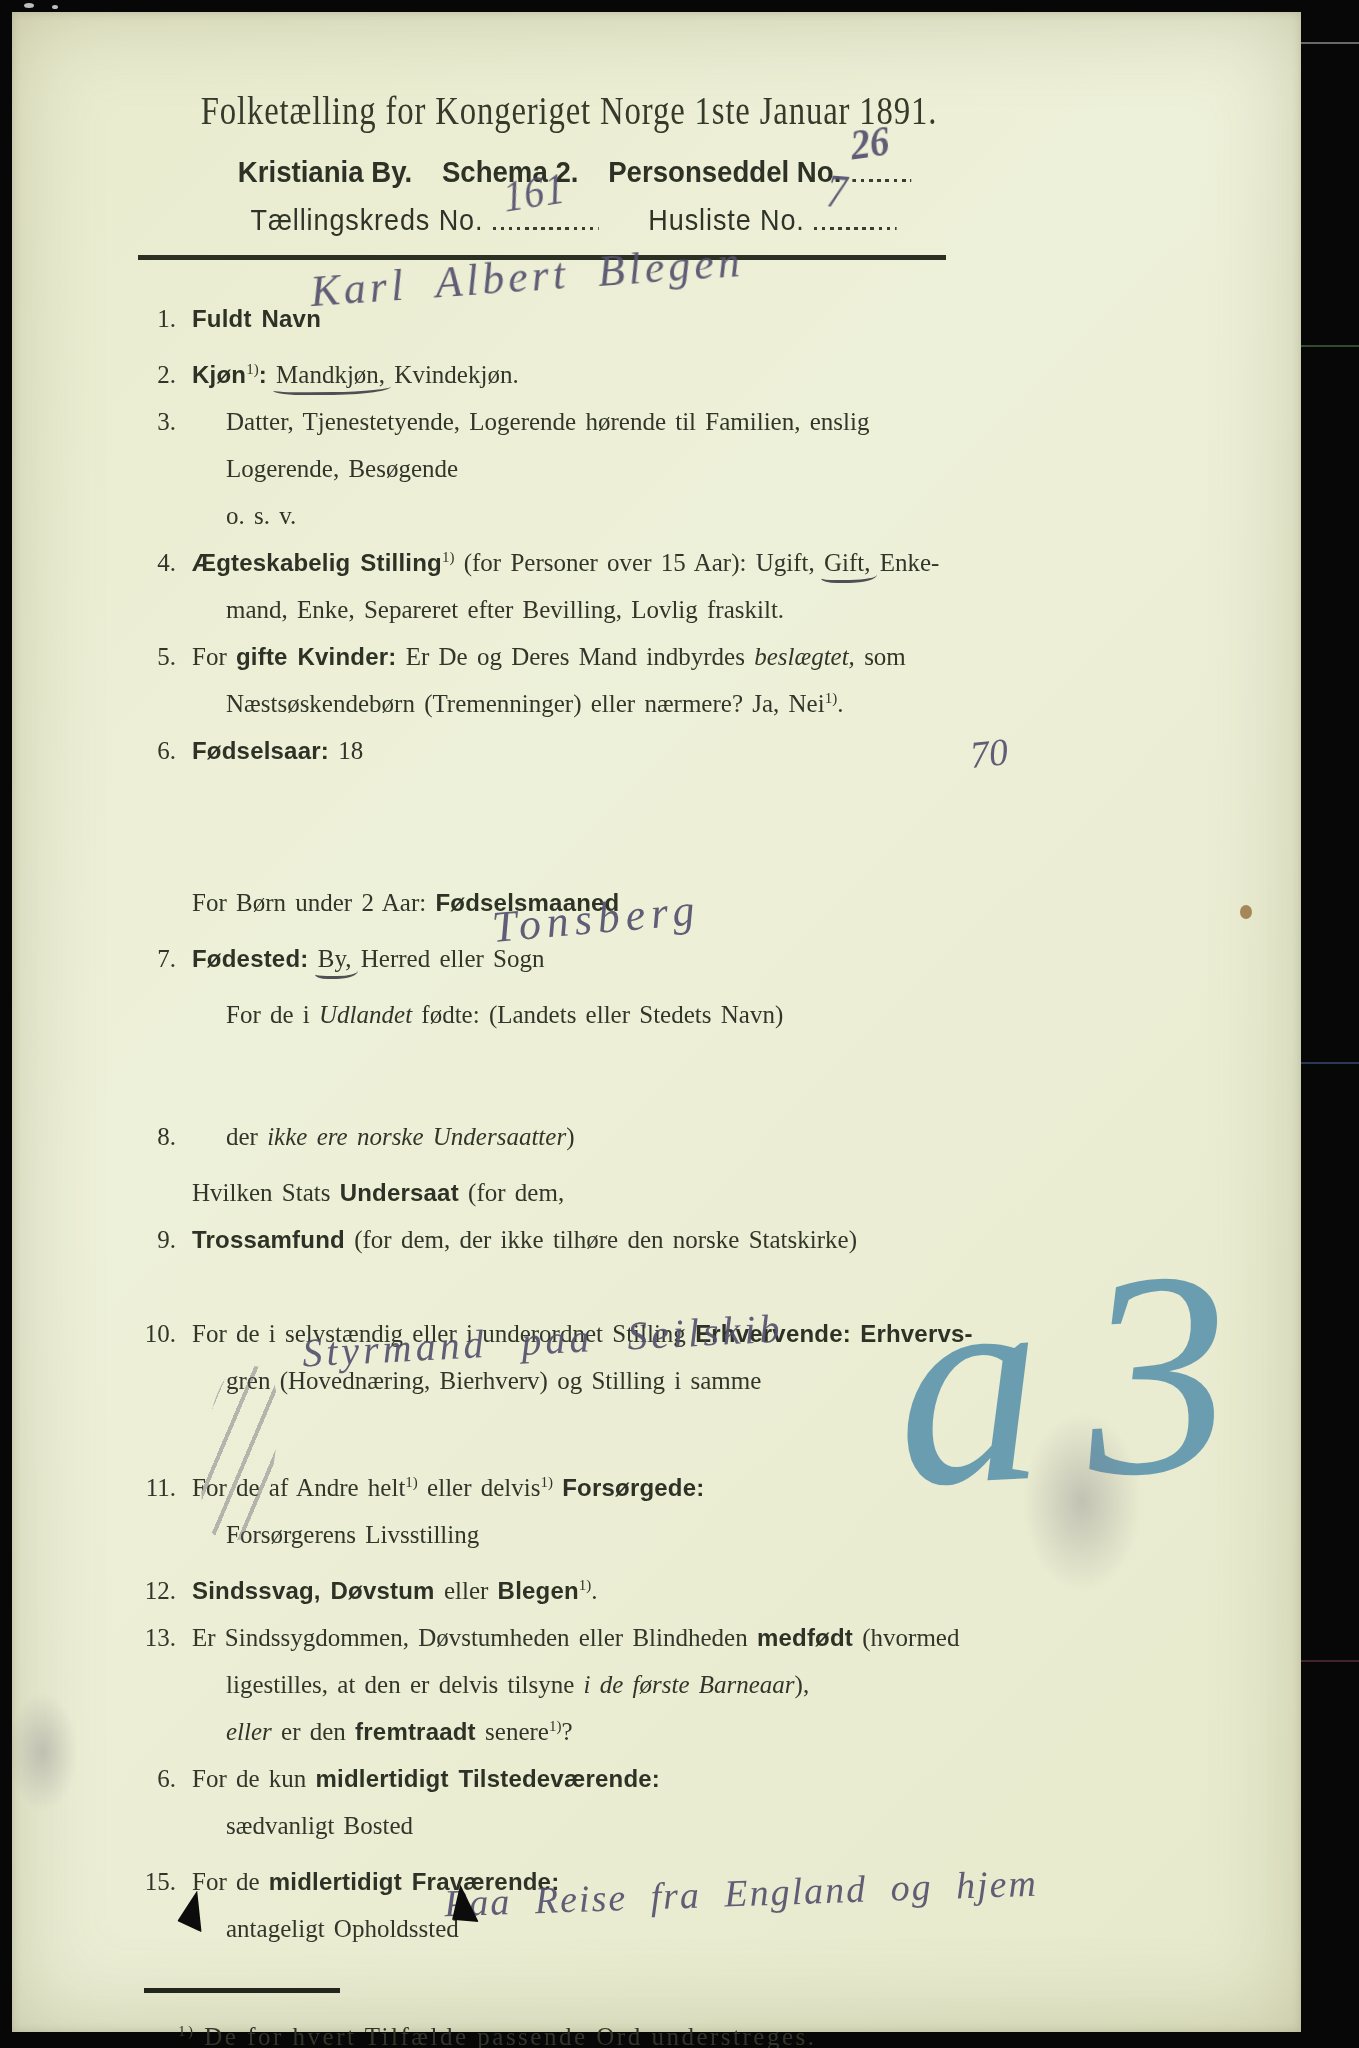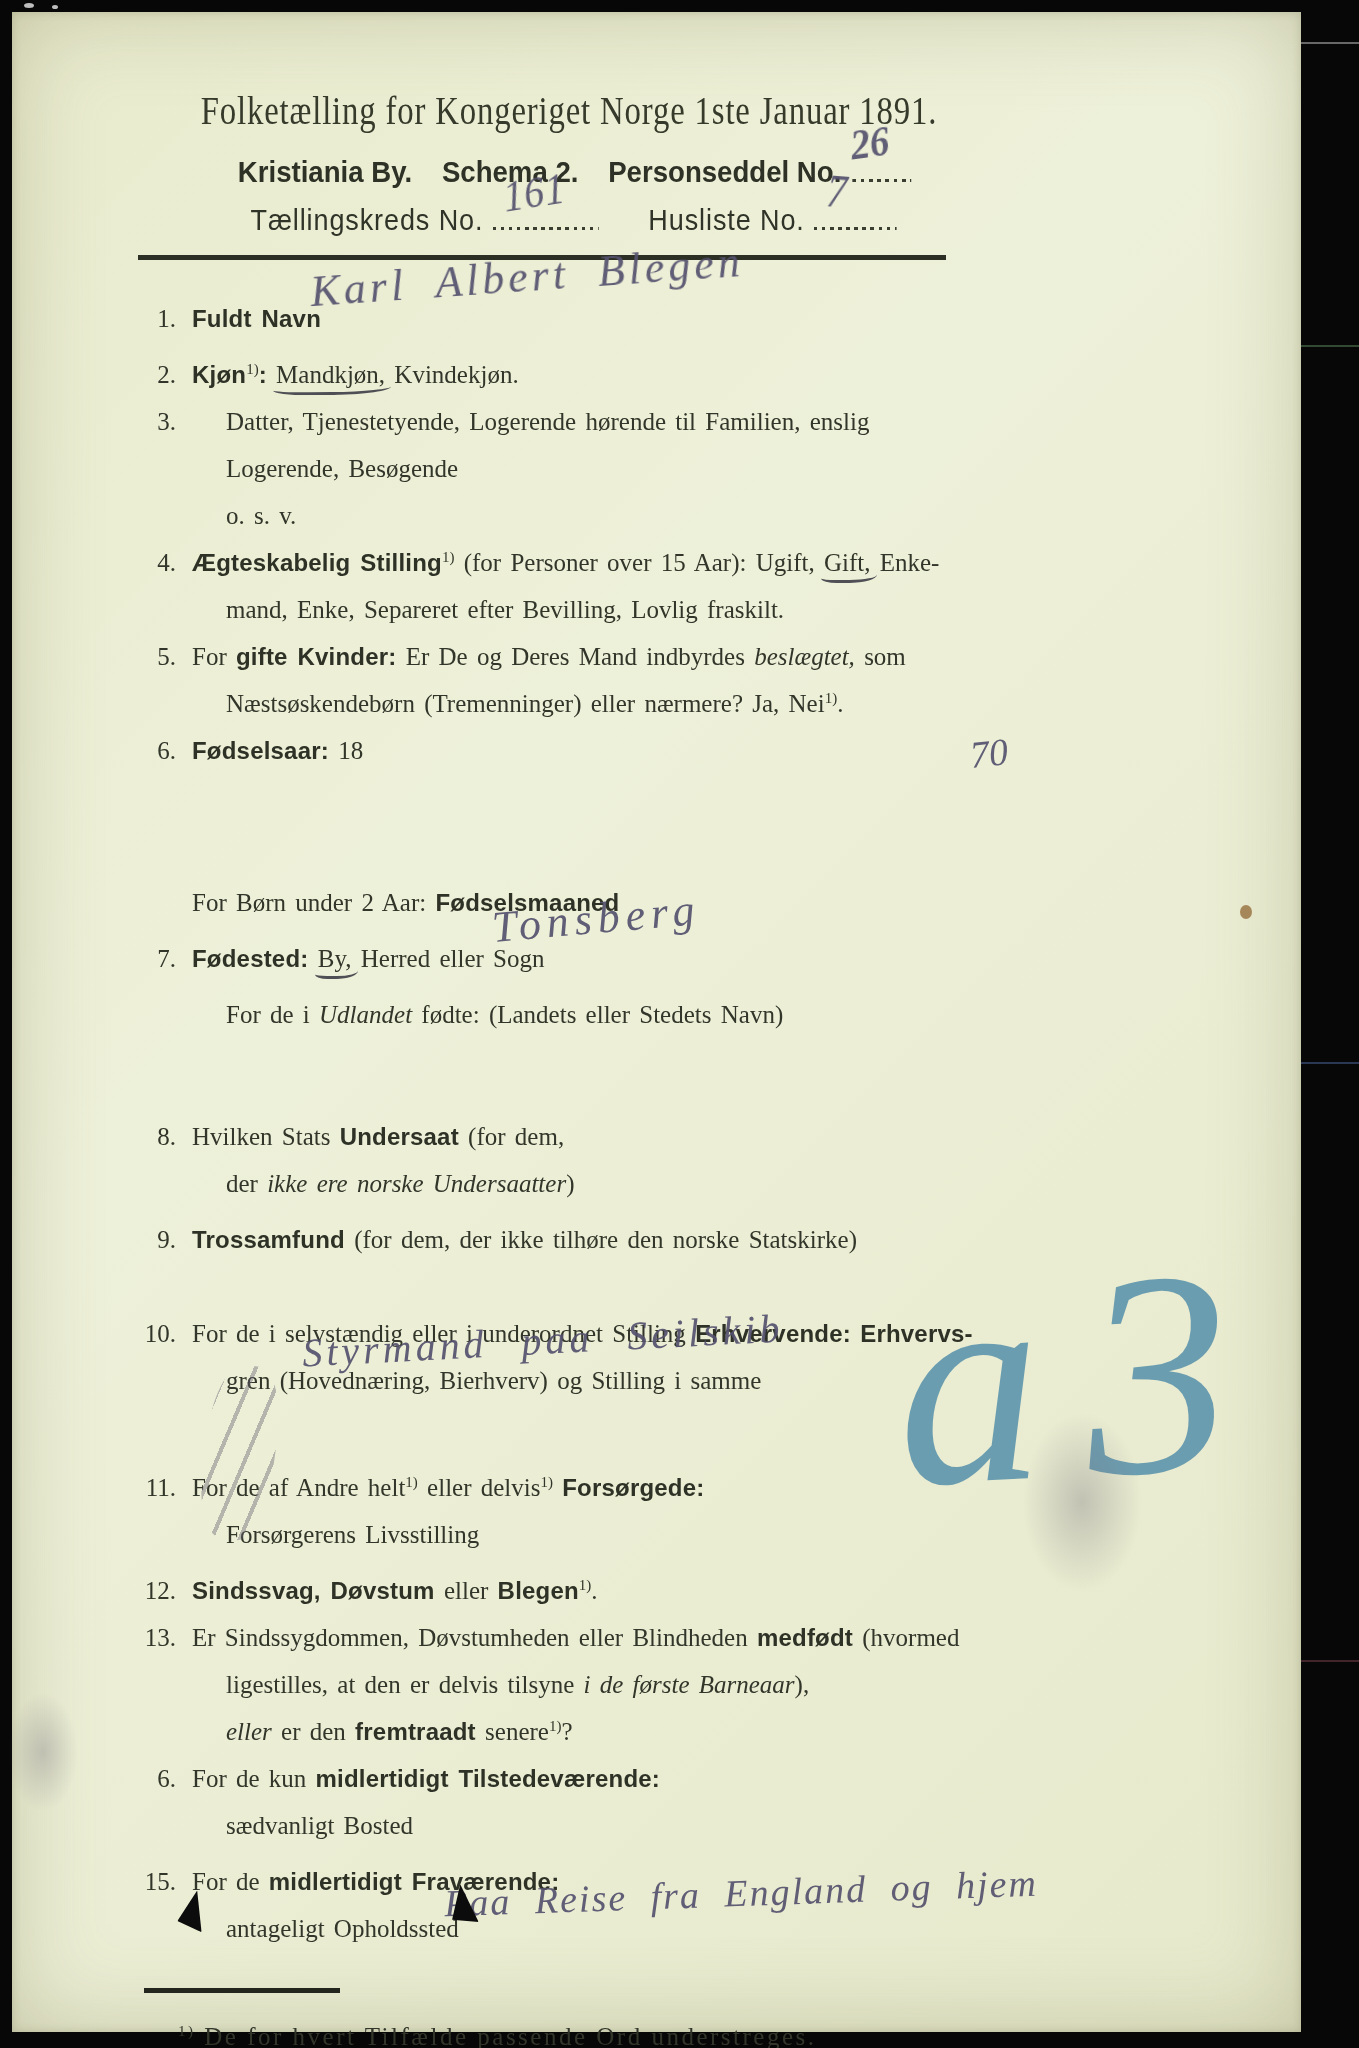--- a/index.html
+++ b/index.html
@@ -206,28 +206,28 @@
             </div>
             <div class="line flex ind">
                 <span class="dots"></span>
               </div>
           </div>
         </div>
 
         <div class="item gap1">
           <span class="num">8.</span>
           <div class="bodycol">
+            <div class="line flex ind">
+              <span class="grp"><span>der</span> <span class="it">ikke ere norske Undersaatter</span><span>)</span></span>
+              <span class="dots"></span>
+            </div>
             <div class="line">
               <span>Hvilken Stats</span>
               <span class="b">Undersaat</span>
               <span>(for dem,</span>
-            </div>
-            <div class="line flex ind">
-              <span class="grp"><span>der</span> <span class="it">ikke ere norske Undersaatter</span><span>)</span></span>
-              <span class="dots"></span>
             </div>
           </div>
         </div>
 
         <div class="item">
           <span class="num">9.</span>
           <div class="bodycol">
             <div class="line">
               <span class="b">Trossamfund</span>
               <span>(for dem, der ikke tilhøre den norske Statskirke)</span>

